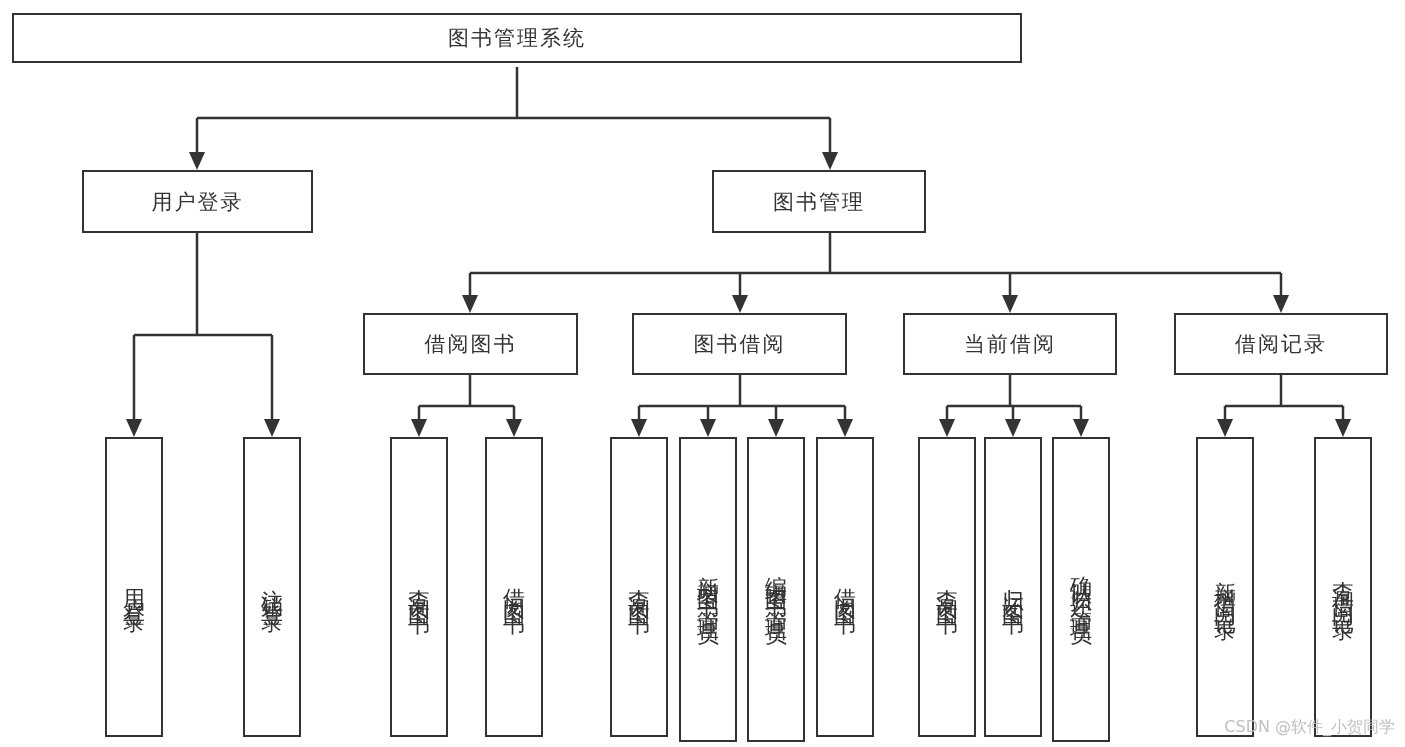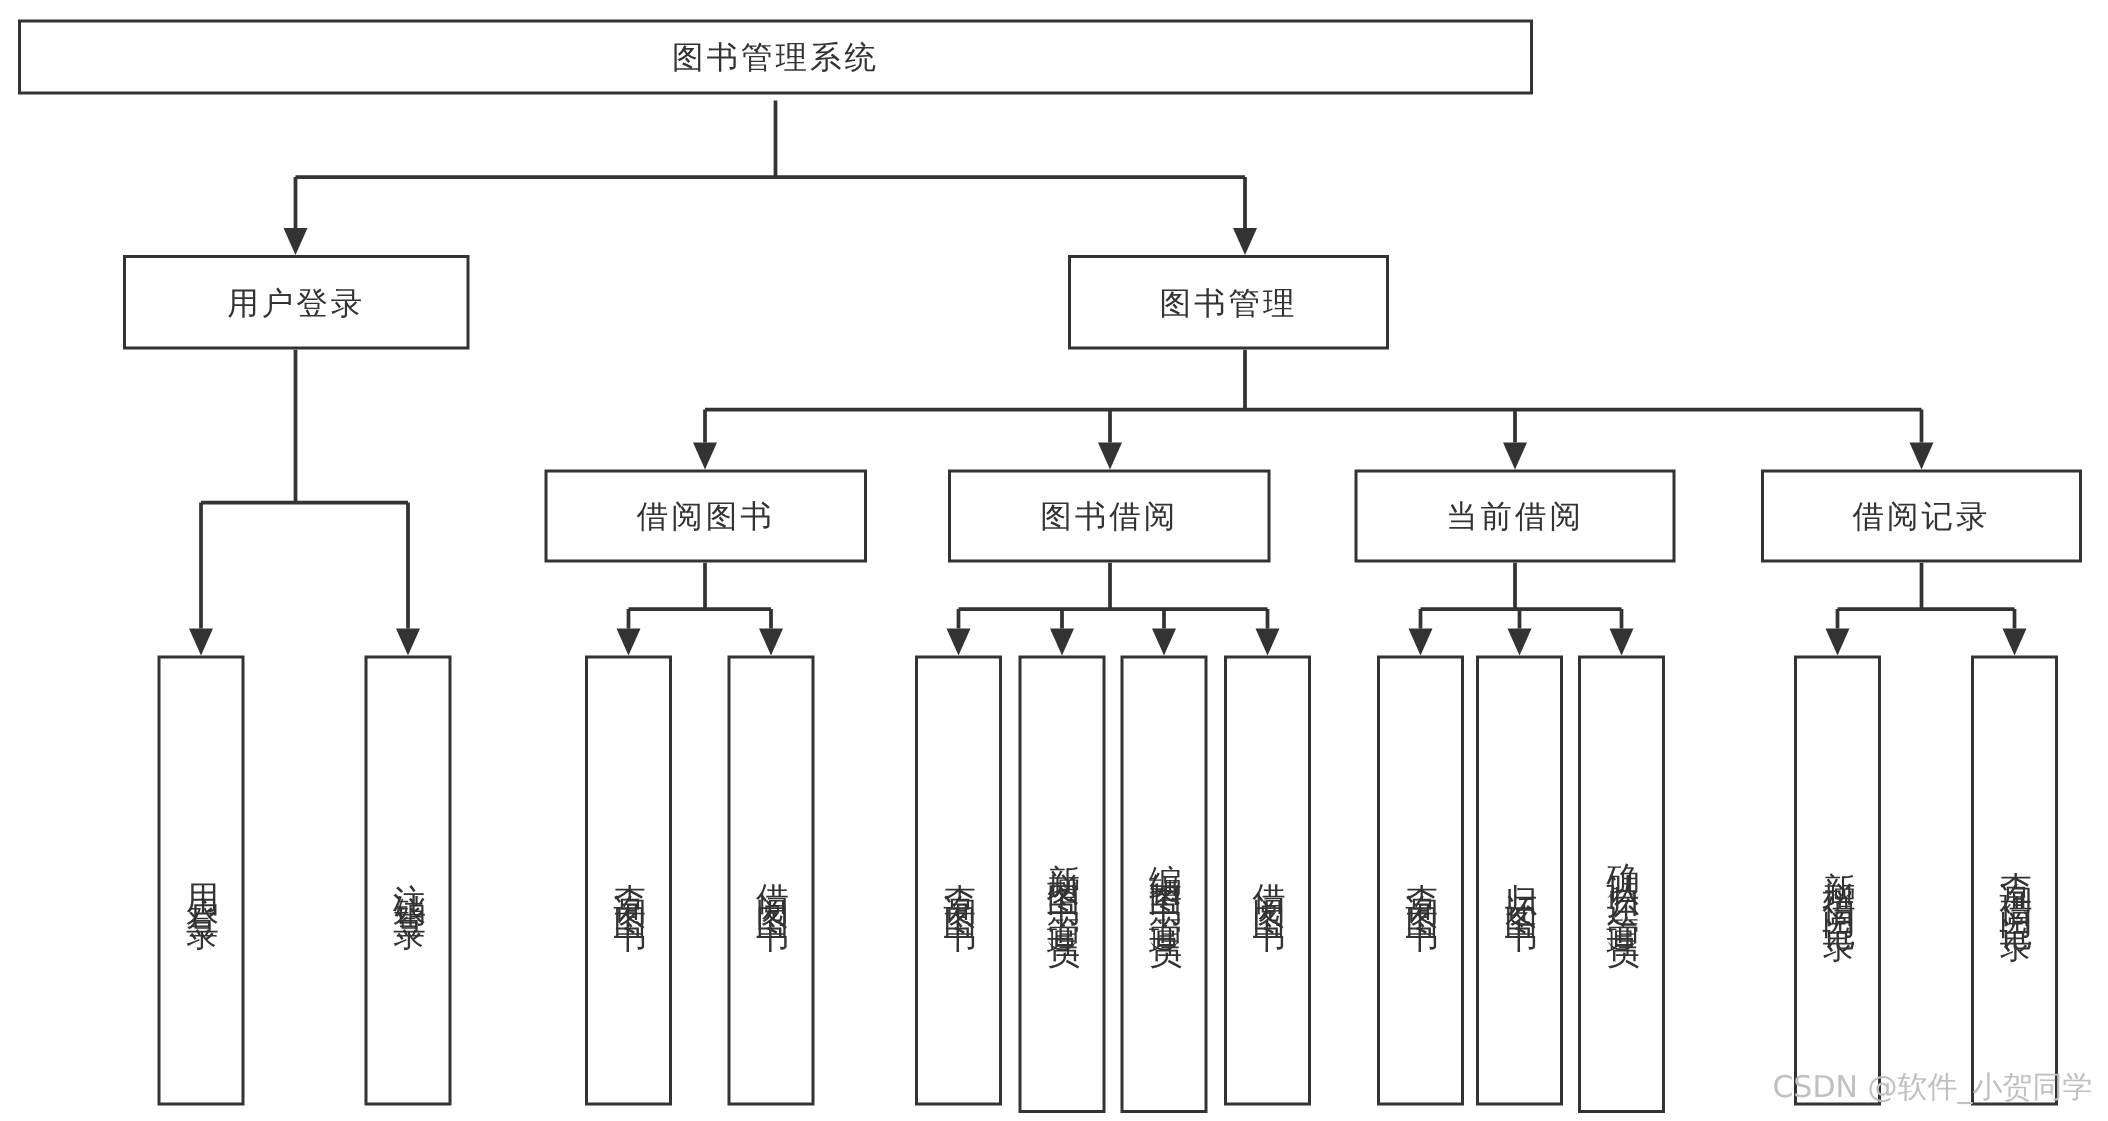--- a/index.html
+++ b/index.html
@@ -36,21 +36,21 @@
     text-orientation:mixed;
     font-size:22px;
     letter-spacing:8px;
     line-height:1;
     color:var(--text);
   }
   .node.v.long span{letter-spacing:7px;}
   #watermark{
     position:absolute;
     right:10px;bottom:9px;
-    font-size:20px;
+    font-size:16px;
     color:var(--wm);
     white-space:nowrap;
   }
 </style>
 </head>
 <body>
 
 <div id="stage">
 
   <svg id="connectors" viewBox="0 0 1405 747">

